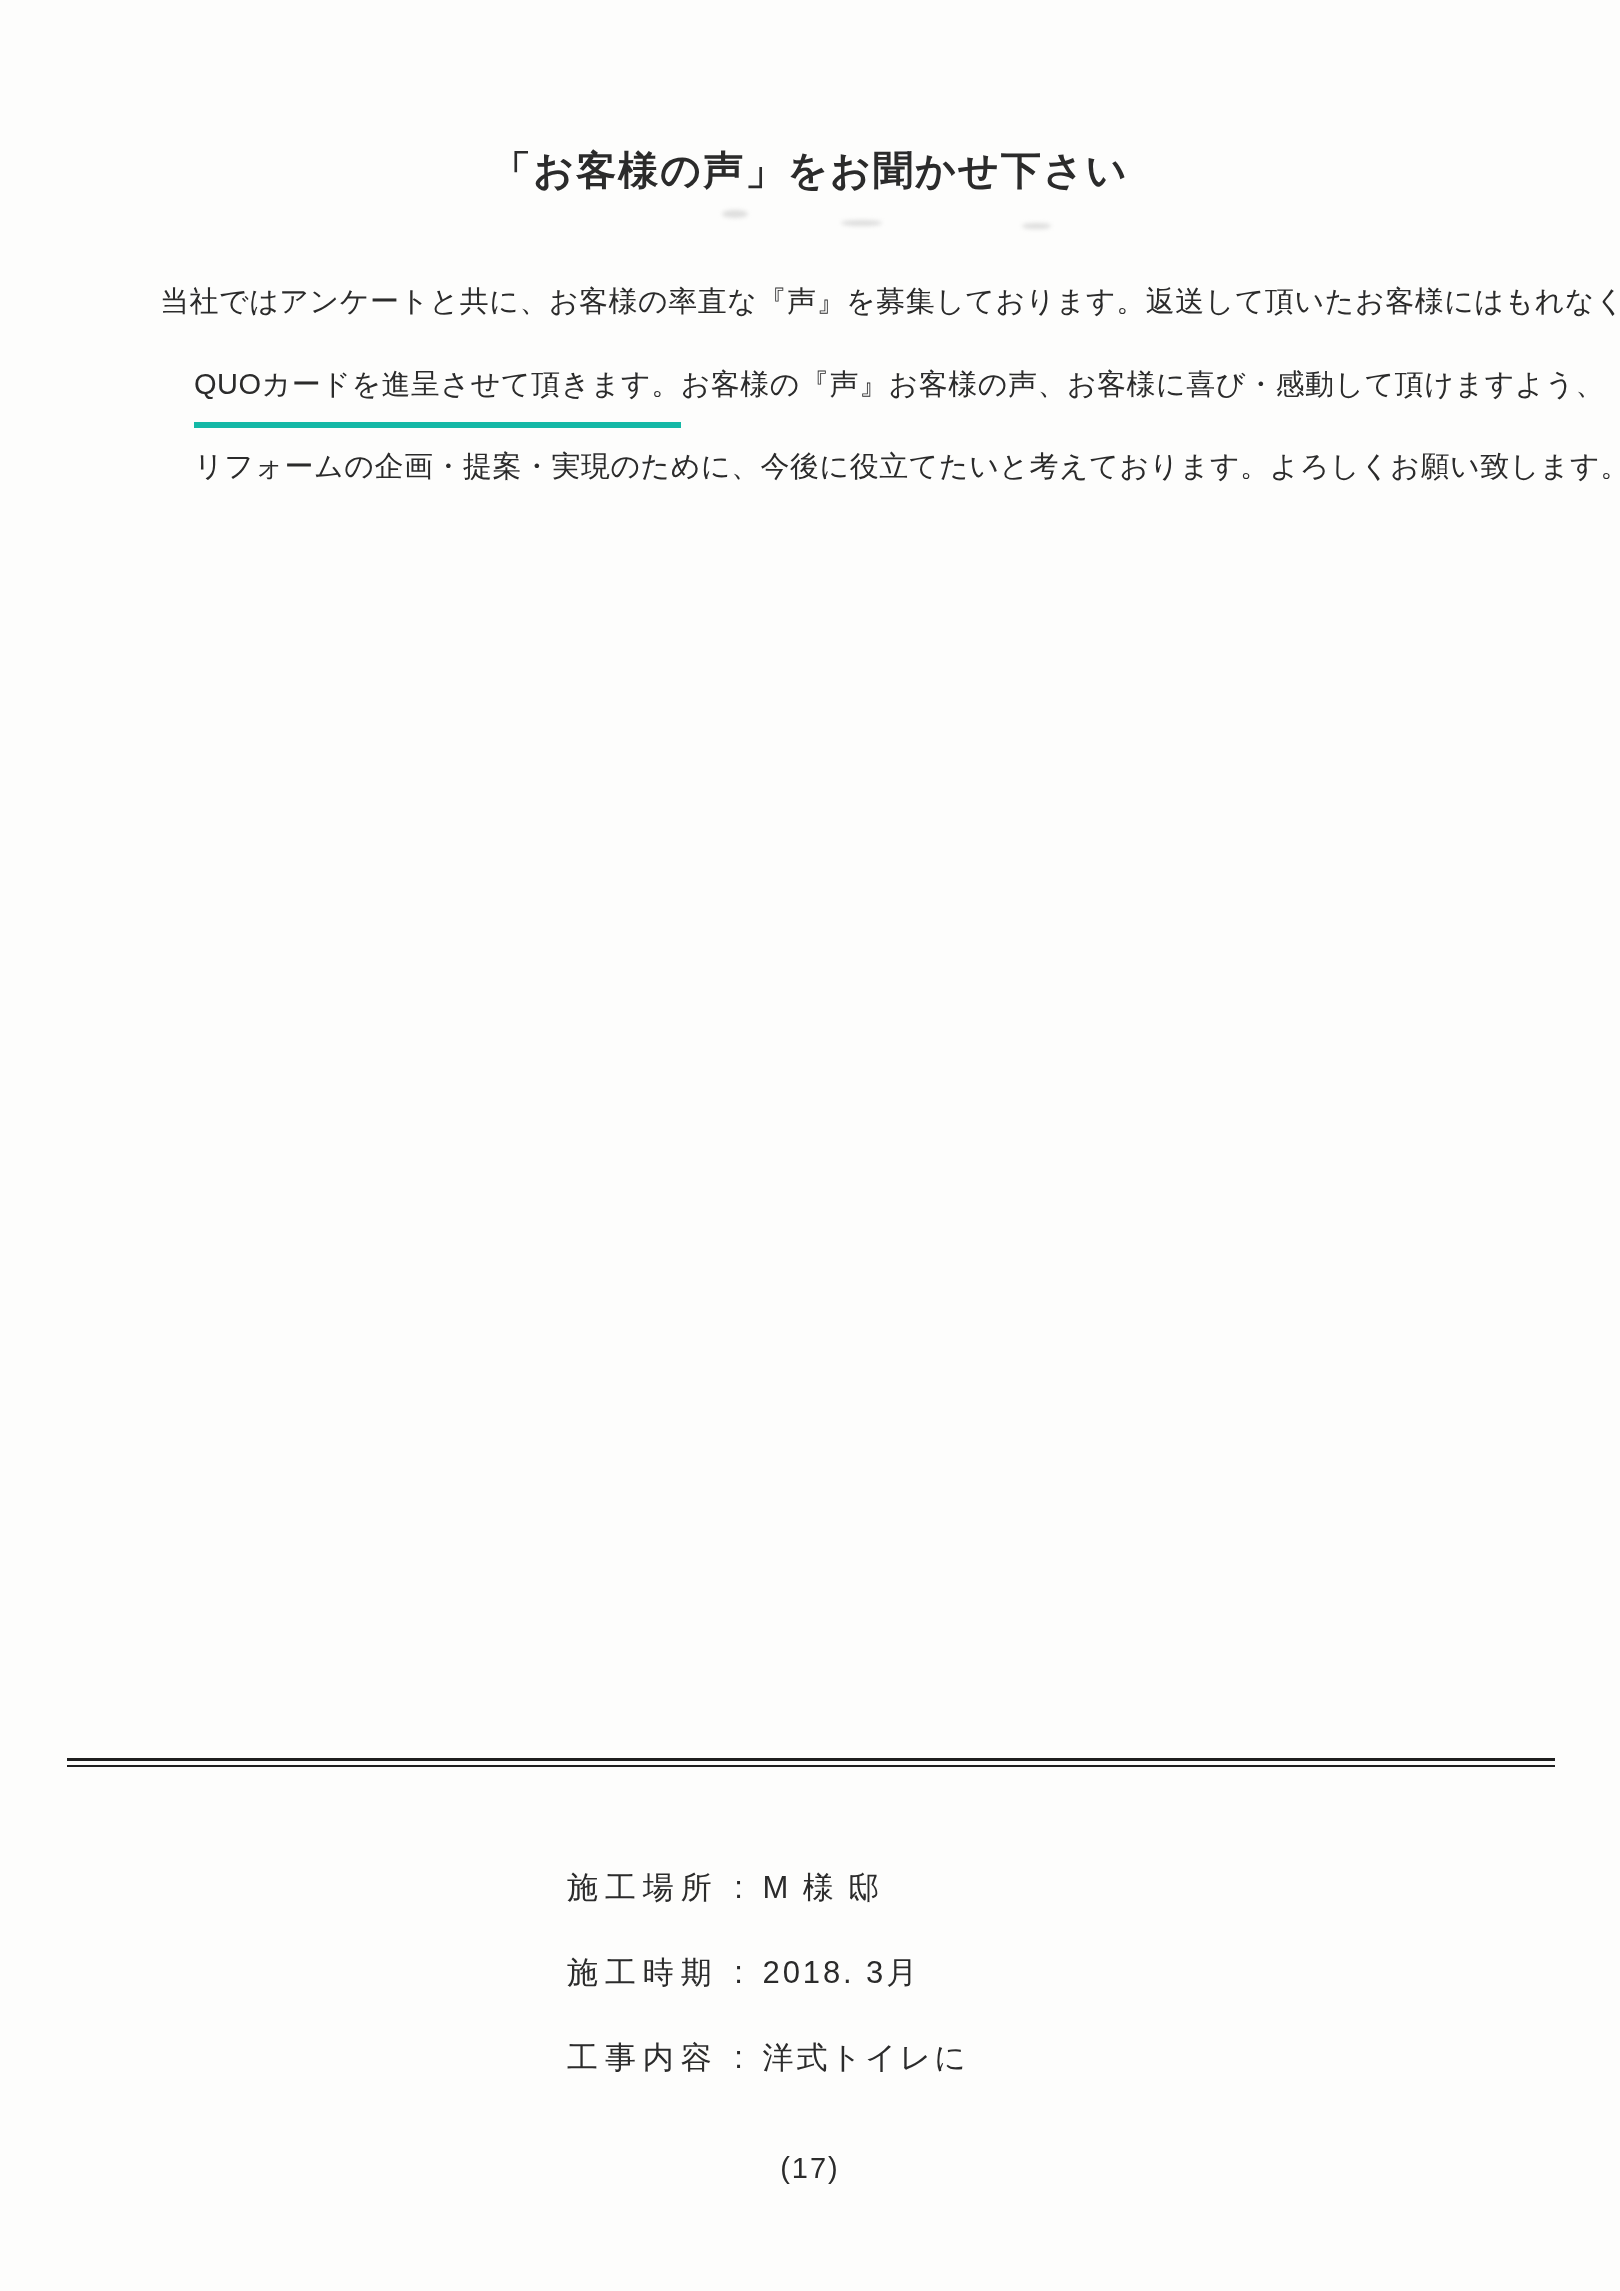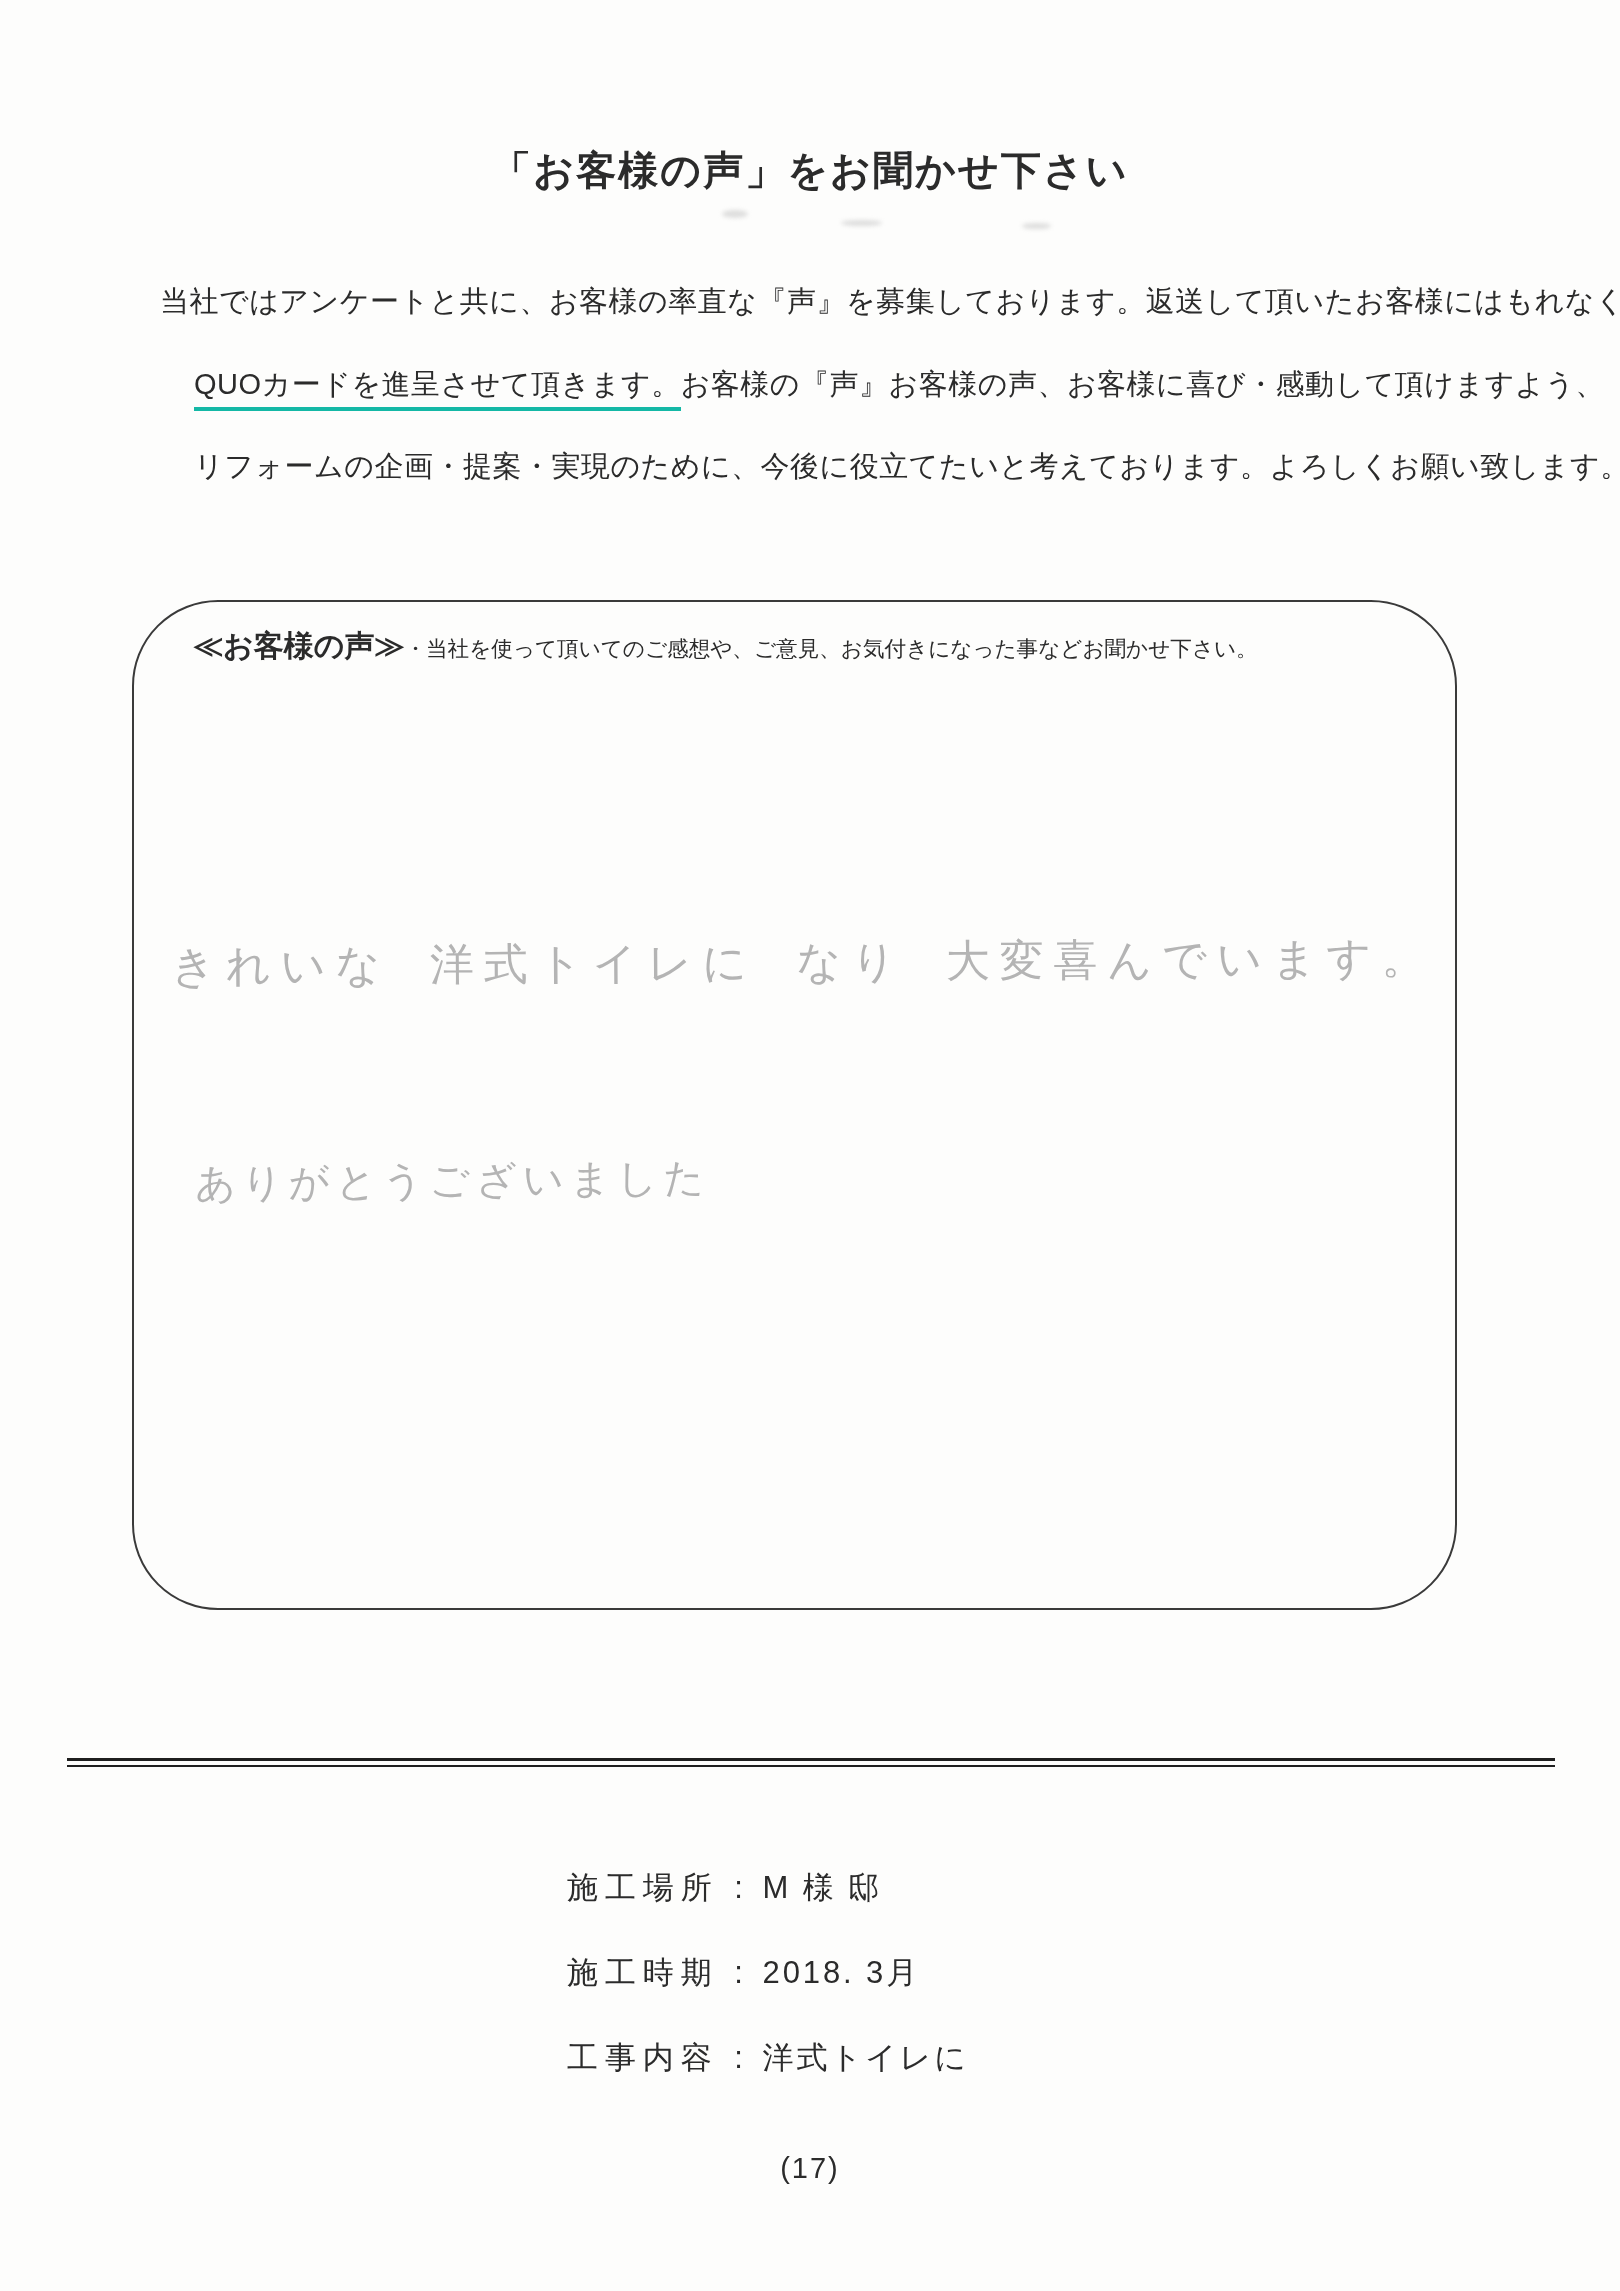--- a/index.html
+++ b/index.html
@@ -31,22 +31,22 @@
   .intro-line {
     position: absolute;
     font-size: 29px;
     letter-spacing: 0.5px;
     white-space: nowrap;
   }
   .intro-line.l1 { top: 282px; left: 160px; }
   .intro-line.l2 { top: 365px; left: 194px; }
   .intro-line.l3 { top: 447px; left: 194px; }
   .underline {
-    border-bottom: 4px solid #14b8a6;
-    padding-bottom: 7px;
+    border-bottom: 6px solid #14b8a6;
+    padding-bottom: 22px;
   }
   .voice-box {
     position: absolute;
     left: 132px;
     top: 600px;
     width: 1325px;
     height: 1010px;
     border: 2.9px solid #3a3a3a;
     border-radius: 86px;
     box-sizing: border-box;
@@ -141,29 +141,20 @@
   <div class="smudge" style="left:1022px;top:223px;width:29px;height:5.9px;"></div>
 
   <div class="intro-line l1">当社ではアンケートと共に、お客様の率直な『声』を募集しております。返送して頂いたお客様にはもれなく</div>
 
   <div class="intro-line l2">
     <span class="underline">QUOカードを進呈させて頂きます。</span><span>お客様の『声』お客様の声、お客様に喜び・感動して頂けますよう、</span>
   </div>
 
   <div class="intro-line l3">リフォームの企画・提案・実現のために、今後に役立てたいと考えております。よろしくお願い致します。</div>
 
-  <div class="voice-box">
-    <div class="box-heading">
-      <span class="hd">≪お客様の声≫</span><span class="note">・当社を使って頂いてのご感想や、ご意見、お気付きになった事などお聞かせ下さい。</span>
-    </div>
-
-    <div class="hw hw1">きれいな 洋式トイレに なり 大変喜んでいます。</div>
-
-    <div class="hw hw2">ありがとうございました</div>
-  </div>
 
   <div class="double-rule"></div>
 
   <div class="footer">
     <div class="footer-row">
       <span class="label">施工場所</span>
       <span class="sep">:</span>
       <span class="value">M 様 邸</span>
     </div>
     <div class="footer-row">

